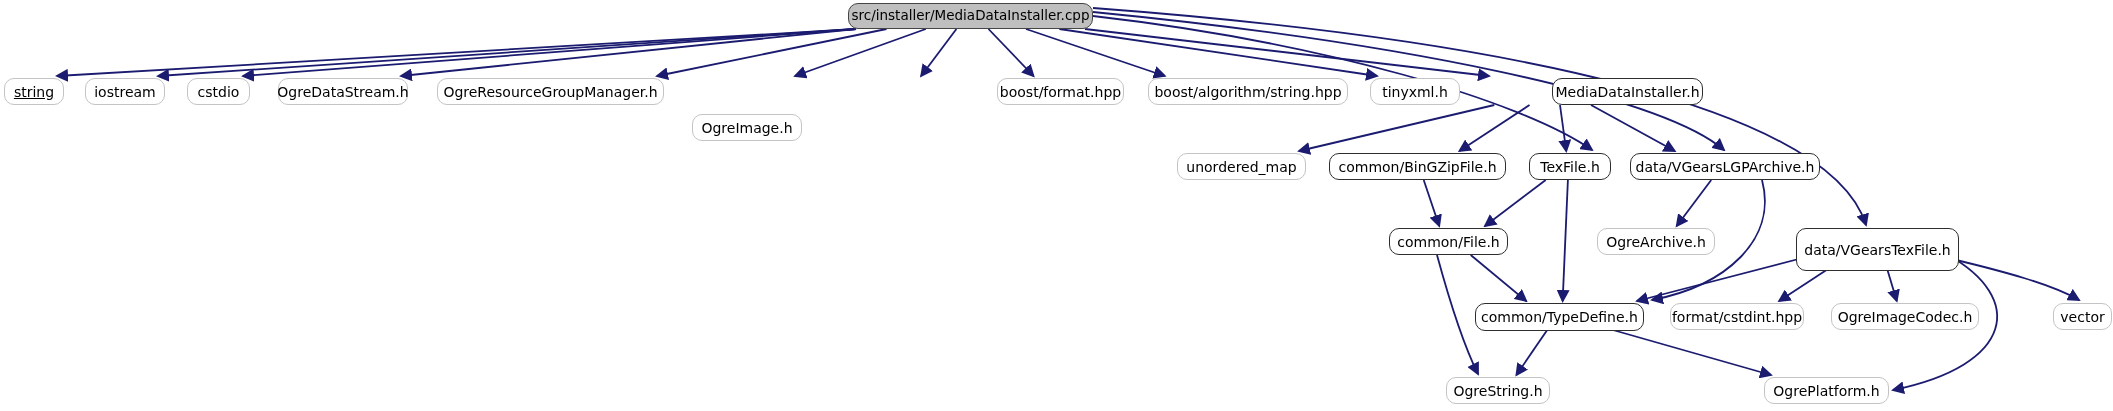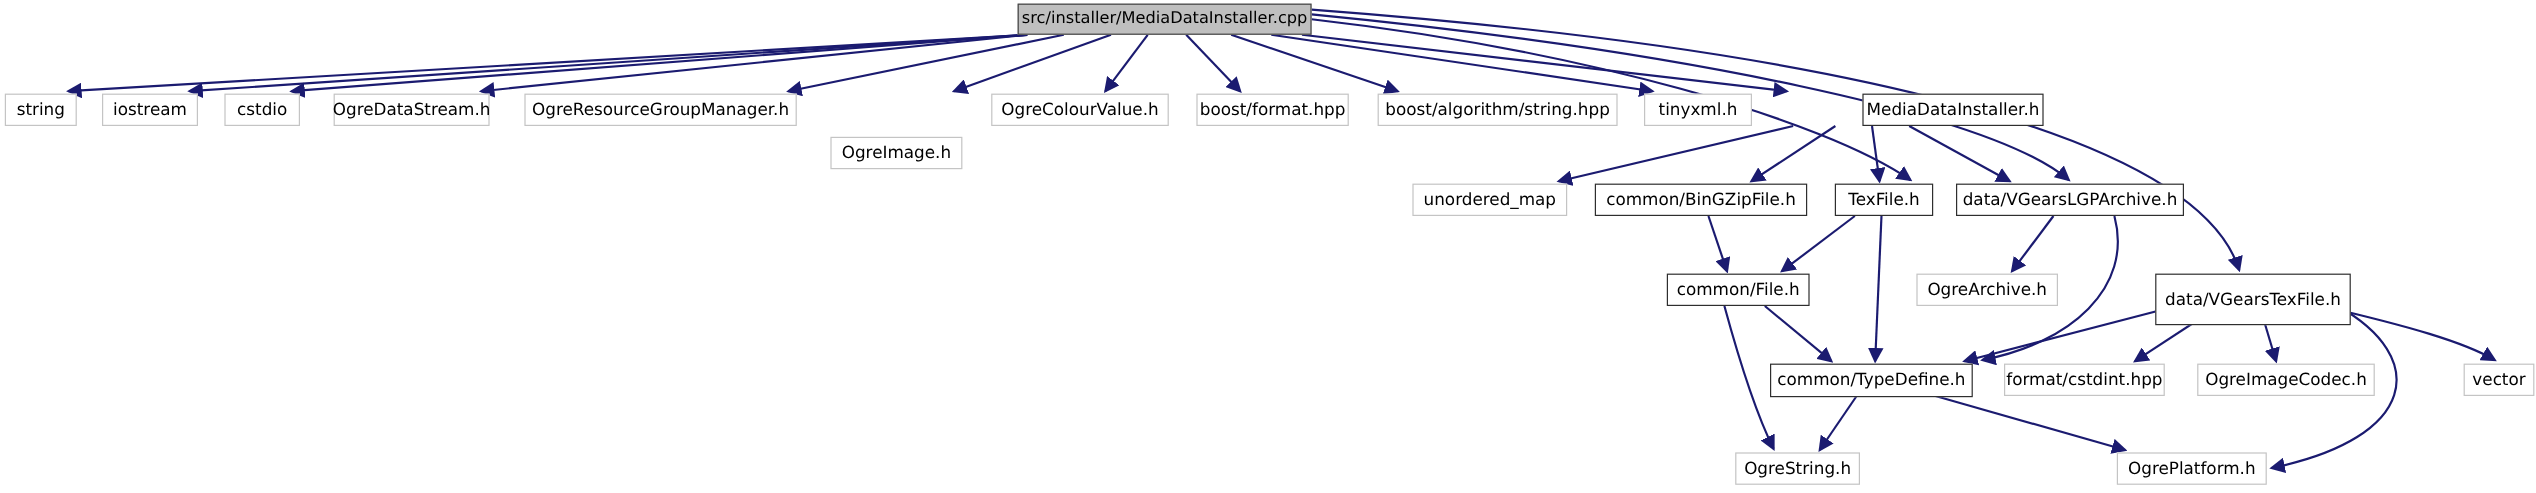--- a/index.html
+++ b/index.html
@@ -14,20 +14,21 @@
   .node{
     position:absolute;
     display:flex;align-items:center;justify-content:center;
     box-sizing:border-box;
     background:#ffffff;
     font-size:14px;
     color:#000000;
     white-space:nowrap;
     line-height:1;
     z-index:2;
+    border-radius:10px;
   }
   .node.main{
     background:#bfbfbf;
     border:1.5px solid #454545;
     font-size:13.5px;
   }
   .node.internal{
     border:1.8px solid #2e2e2e;
     cursor:pointer;
   }
@@ -75,27 +76,26 @@
         <path d="M1849.4,255 L1779.15,301" fill="none" stroke="#1b1b70" stroke-width="1.8" marker-end="url(#arrow)"></path>
         <path d="M1883,255 L1896.75,301" fill="none" stroke="#1b1b70" stroke-width="1.8" marker-end="url(#arrow)"></path>
         <path d="M1935,255 C2008,272 2053,285 2079,300" fill="none" stroke="#1b1b70" stroke-width="1.8" marker-end="url(#arrow)"></path>
         <path d="M1948,255 C2025,298 2015,365 1893,390" fill="none" stroke="#1b1b70" stroke-width="1.8" marker-end="url(#arrow)"></path>
         <path d="M1547.2,330 L1516.45,375" fill="none" stroke="#1b1b70" stroke-width="1.8" marker-end="url(#arrow)"></path>
         <path d="M1612.9,330 L1771,375" fill="none" stroke="#1b1b70" stroke-width="1.8" marker-end="url(#arrow)"></path>
       </g>
   </svg>
 
 <div class="node main" style="left: 848px; top: 3px; width: 245px; height: 26px;">src/installer/MediaDataInstaller.cpp</div>
-    <div class="node external" style="left: 4px; top: 78px; width: 60px; height: 27px;">string</div>
+    <div class="node external" style="left: 4px; top: 78px; width: 60px; height: 27px; text-decoration: underline;">string</div>
     <div class="node external" style="left: 85px; top: 78px; width: 80px; height: 27px;">iostream</div>
     <div class="node external" style="left: 187px; top: 78px; width: 63px; height: 27px;">cstdio</div>
     <div class="node external" style="left: 278px; top: 78px; width: 130px; height: 27px;">OgreDataStream.h</div>
     <div class="node external" style="left: 437px; top: 78px; width: 227px; height: 27px;">OgreResourceGroupManager.h</div>
     <div class="node external" style="left: 692px; top: 78px; width: 110px; height: 27px; margin-top: 36px;">OgreImage.h</div>
-    <div class="node external" style="left: 826px; top: 78px; width: 148px; height: 27px;">OgreColourValue.h</div>
     <div class="node external" style="left: 997px; top: 78px; width: 127px; height: 27px;">boost/format.hpp</div>
     <div class="node external" style="left: 1148px; top: 78px; width: 200px; height: 27px;">boost/algorithm/string.hpp</div>
     <div class="node external" style="left: 1370px; top: 78px; width: 90px; height: 27px;">tinyxml.h</div>
     <div class="node internal" style="left: 1552px; top: 78px; width: 151px; height: 27px;">MediaDataInstaller.h</div>
     <div class="node external" style="left: 1177px; top: 153px; width: 129px; height: 27px;">unordered_map</div>
     <div class="node internal" style="left: 1329px; top: 153px; width: 177px; height: 27px;">common/BinGZipFile.h</div>
     <div class="node internal" style="left: 1529px; top: 153px; width: 82px; height: 27px;">TexFile.h</div>
     <div class="node internal" style="left: 1630px; top: 153px; width: 190px; height: 27px;">data/VGearsLGPArchive.h</div>
     <div class="node internal" style="left: 1389px; top: 228px; width: 119px; height: 27px;">common/File.h</div>
     <div class="node external" style="left: 1597px; top: 228px; width: 118px; height: 27px;">OgreArchive.h</div>

